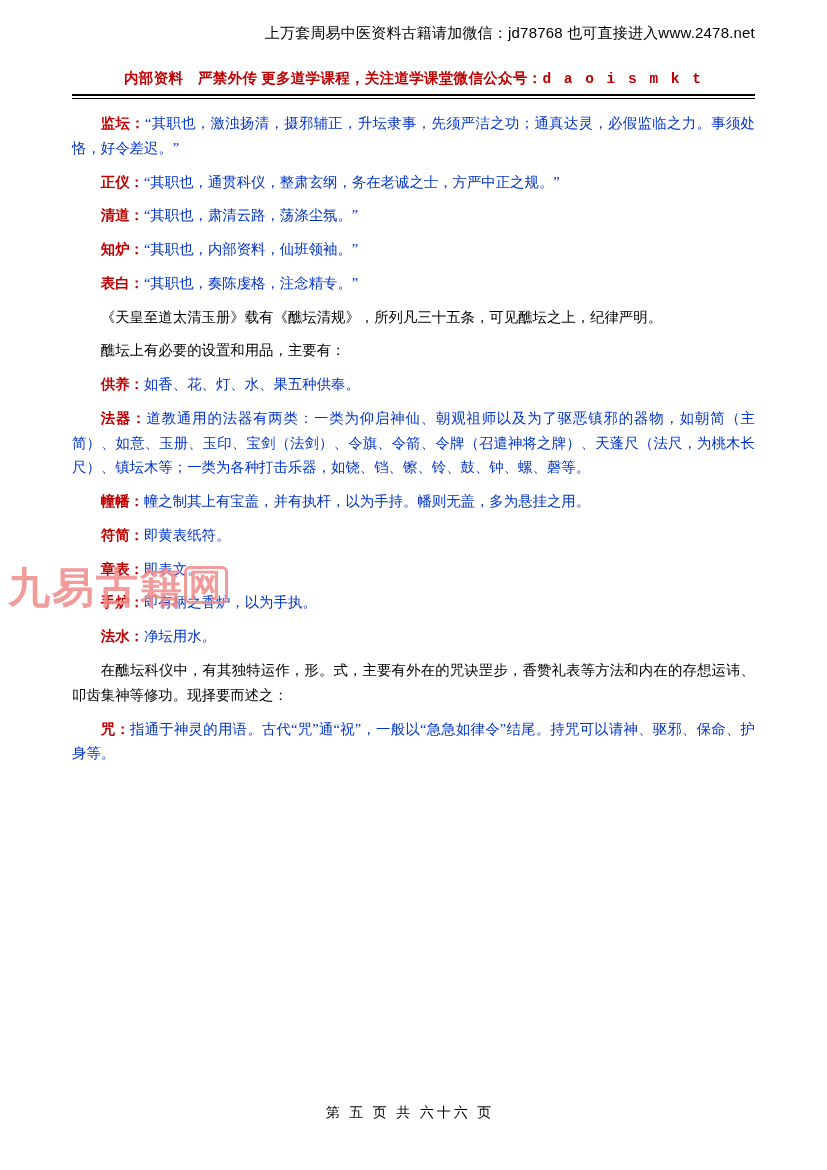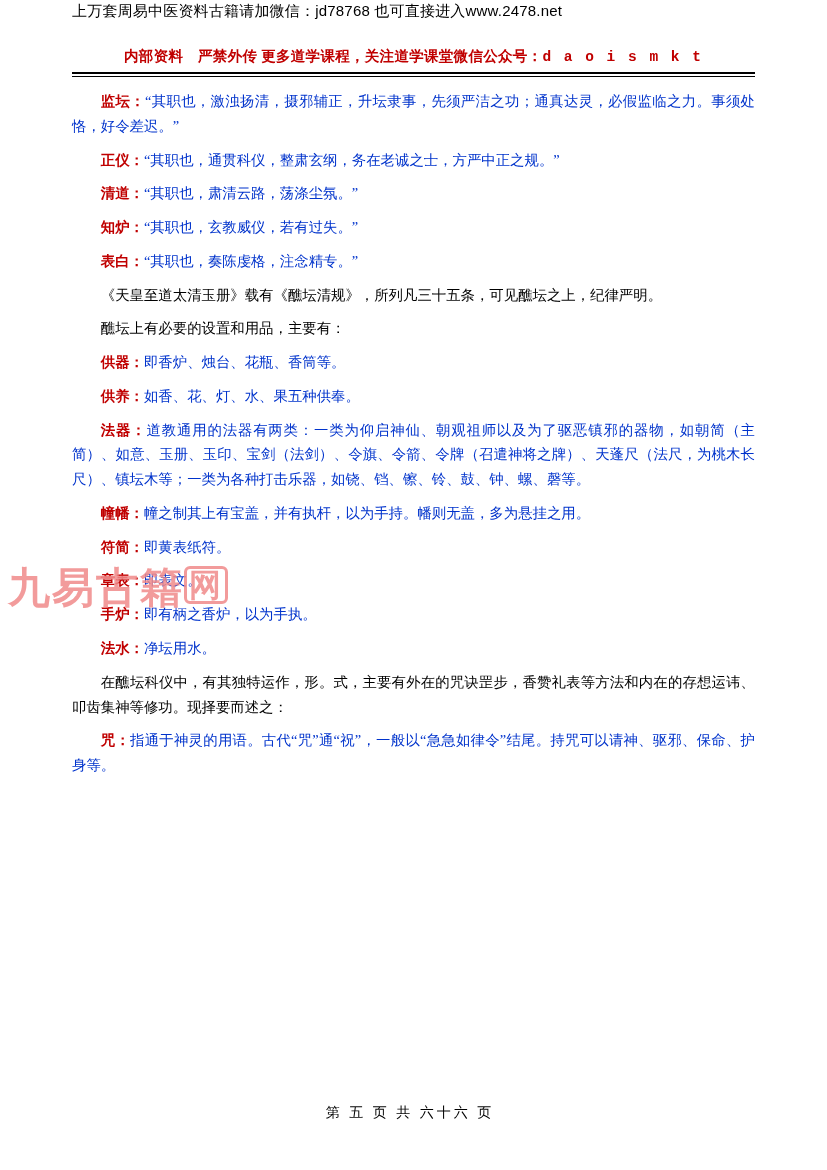--- a/index.html
+++ b/index.html
@@ -16,24 +16,24 @@
     overflow: hidden;
   }
   .page {
     position: relative;
     width: 827px;
     height: 1170px;
     box-sizing: border-box;
     padding: 0 72px;
   }
   .top-banner {
-    text-align: left;
+    text-align: right;
     font-size: 15px;
     color: #000000;
-    padding-top: 2px;
+    padding-top: 24px;
     letter-spacing: 0.2px;
     font-family: "Liberation Sans", sans-serif;
   }
   .header-line {
     text-align: center;
     color: #c00000;
     font-weight: bold;
     font-size: 14.5px;
     margin-top: 26px;
     letter-spacing: 0.3px;
@@ -113,31 +113,30 @@
 
   <div class="content">
 
 
     <p class="para"><span class="term">监坛：</span><span class="blue">“其职也，激浊扬清，摄邪辅正，升坛隶事，先须严洁之功；通真达灵，必假监临之力。事须处恪，好令差迟。”</span></p>
 
     <p class="para"><span class="term">正仪：</span><span class="blue">“其职也，通贯科仪，整肃玄纲，务在老诚之士，方严中正之规。”</span></p>
 
     <p class="para"><span class="term">清道：</span><span class="blue">“其职也，肃清云路，荡涤尘氛。”</span></p>
 
-    <p class="para"><span class="term">知炉：</span><span class="blue">“其职也，玄教威仪，若有过失。”</span></p>
+    <p class="para"><span class="term">知炉：</span><span class="blue">“其职也，内部资料，仙班领袖。”</span></p>
 
 
     <p class="para"><span class="term">表白：</span><span class="blue">“其职也，奏陈虔格，注念精专。”</span></p>
 
 
     <p class="para"><span>《天皇至道太清玉册》载有《醮坛清规》，所列凡三十五条，可见醮坛之上，纪律严明。</span></p>
 
     <p class="para"><span>醮坛上有必要的设置和用品，主要有：</span></p>
 
-    <p class="para"><span class="term">供器：</span><span class="blue">即香炉、烛台、花瓶、香筒等。</span></p>
 
     <p class="para"><span class="term">供养：</span><span class="blue">如香、花、灯、水、果五种供奉。</span></p>
 
     <p class="para"><span class="term">法器：</span><span class="blue">道教通用的法器有两类：一类为仰启神仙、朝观祖师以及为了驱恶镇邪的器物，如朝简（主简）、如意、玉册、玉印、宝剑（法剑）、令旗、令箭、令牌（召遣神将之牌）、天蓬尺（法尺，为桃木长尺）、镇坛木等；一类为各种打击乐器，如铙、铛、镲、铃、鼓、钟、螺、磬等。</span></p>
 
     <p class="para"><span class="term">幢幡：</span><span class="blue">幢之制其上有宝盖，并有执杆，以为手持。幡则无盖，多为悬挂之用。</span></p>
 
     <p class="para"><span class="term">符简：</span><span class="blue">即黄表纸符。</span></p>
 
     <p class="para"><span class="term">章表：</span><span class="blue">即表文。</span></p>

